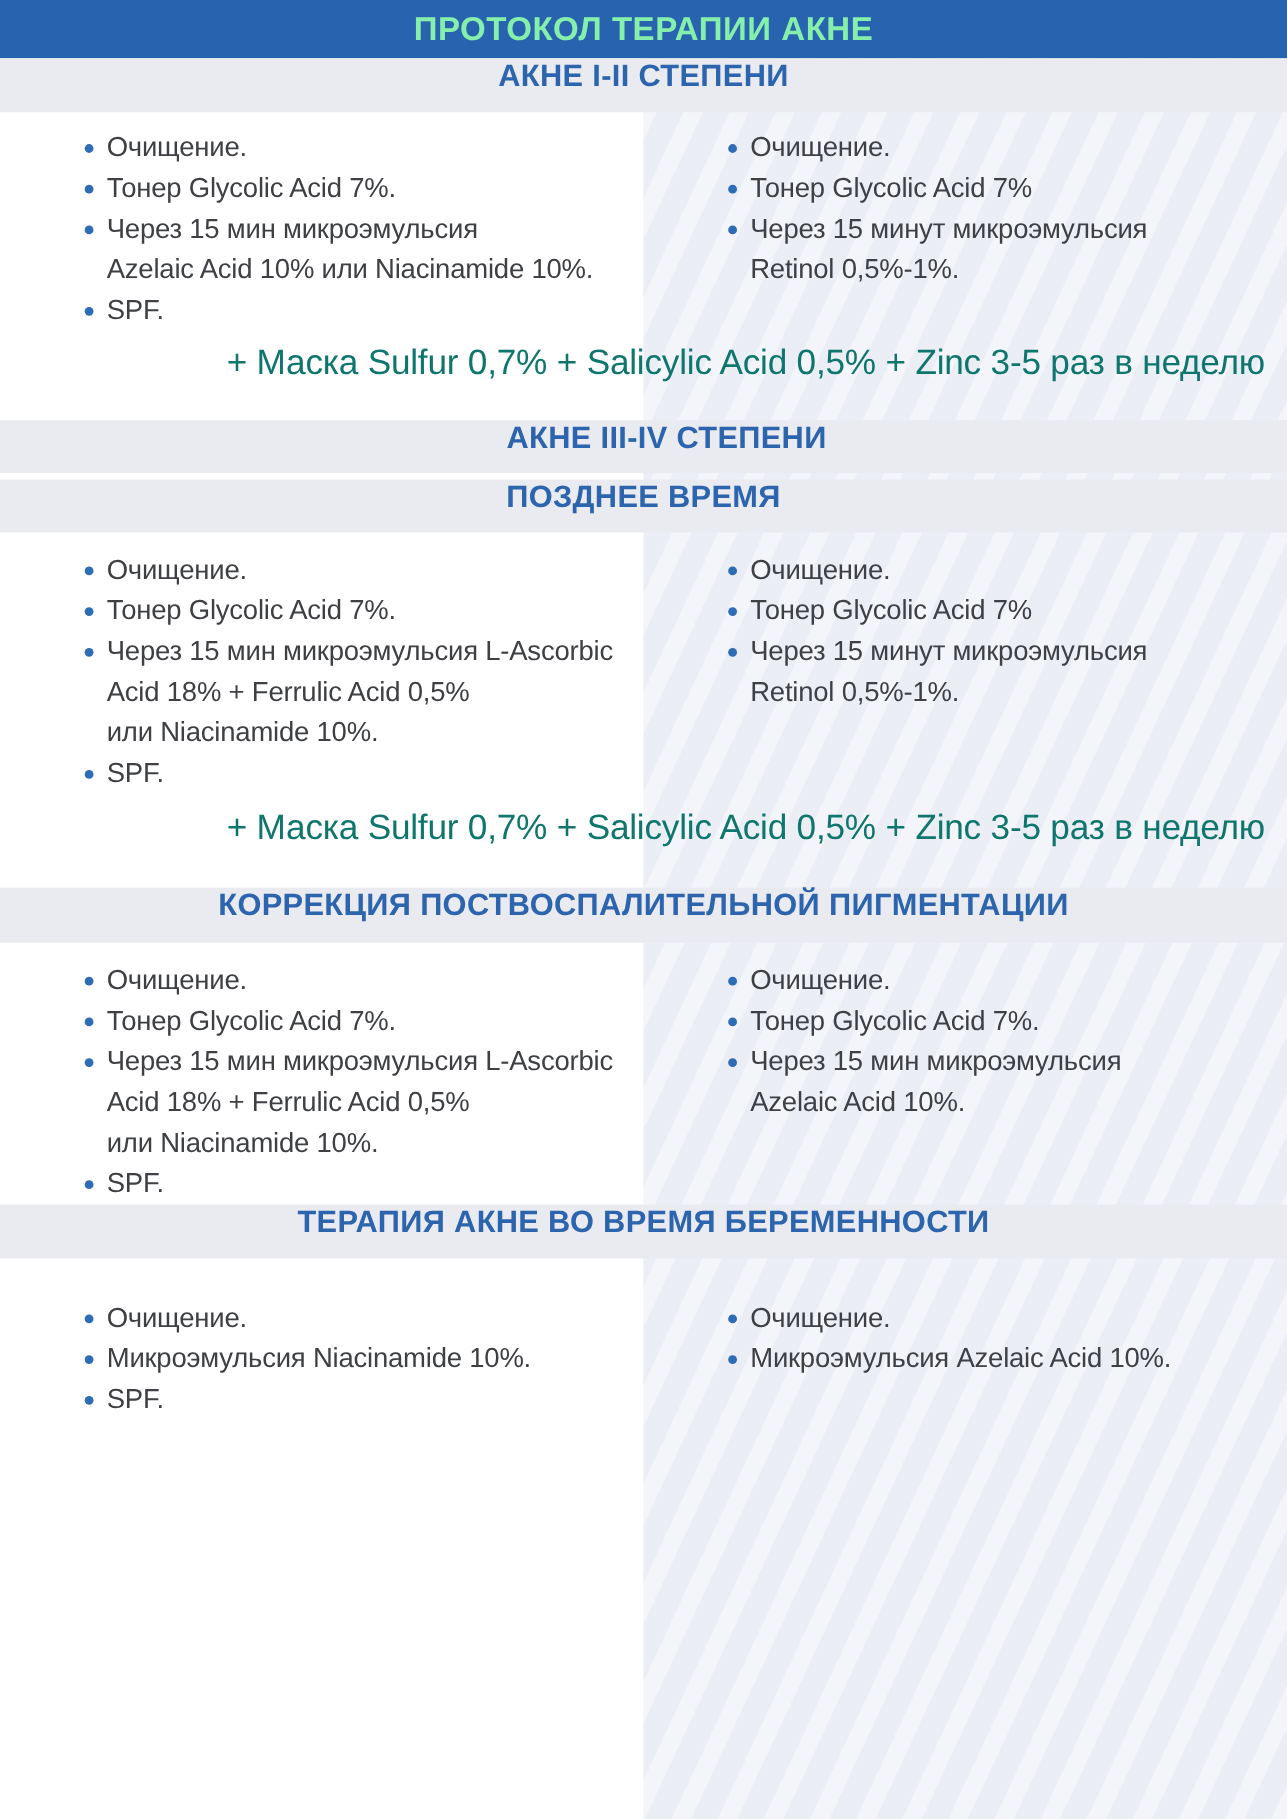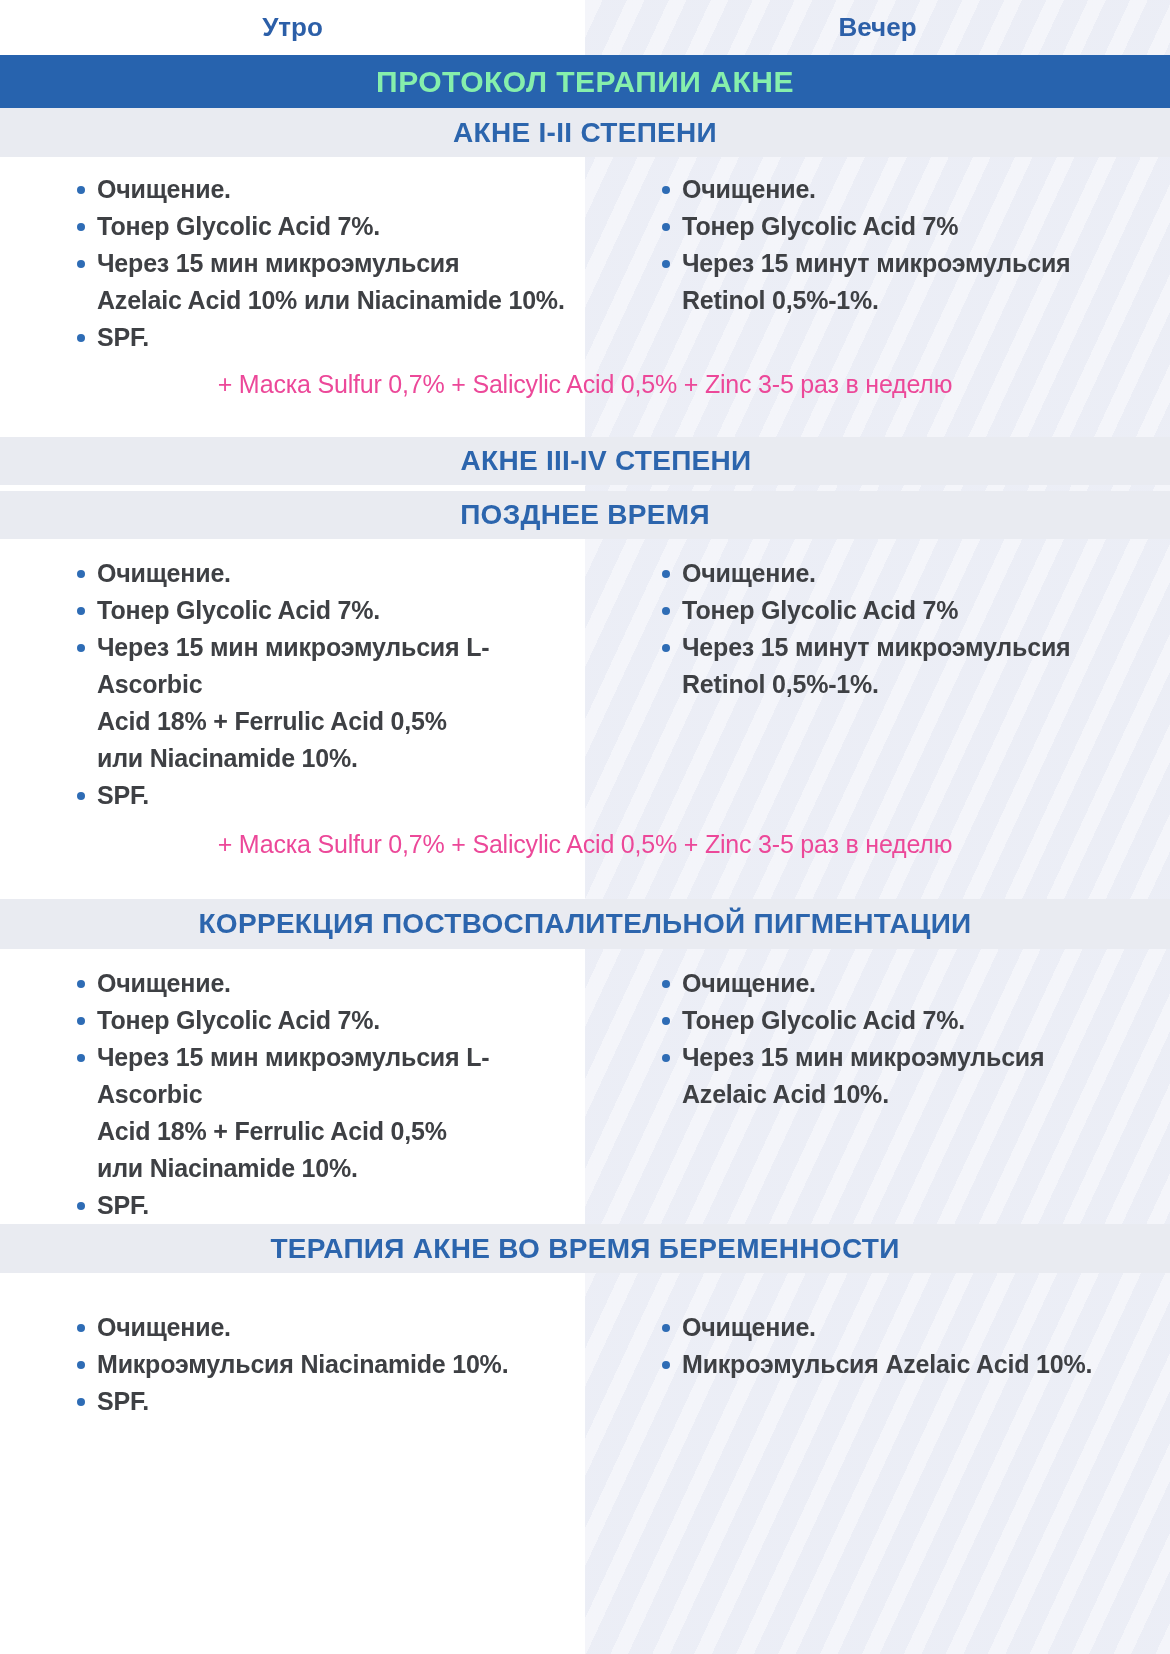--- a/index.html
+++ b/index.html
@@ -31,74 +31,69 @@
 
   .banner {
     height: 53px; background: #2763ae;
     display: flex; align-items: center; justify-content: center;
     color: #86efac; font-weight: bold; font-size: 30px;
     letter-spacing: 0.5px;
   }
 
   .band {
     height: 49px; background: #e9ebf1;
-    display: flex; align-items: center; justify-content: center;
+    display: flex; align-items: flex-start; justify-content: center;
     color: #2c65ad; font-weight: bold; font-size: 28px;
     letter-spacing: 0.3px;
   }
   .band-2 { margin-top: 16px; height: 48px; padding-left: 42px; }
   .band-3 { margin-top: 6px; height: 48px; }
   .band-4 { margin-top: 18px; height: 50px; }
 
   .cols { display: flex; }
   .col {
     width: 585px; box-sizing: border-box;
     margin: 0; list-style: none;
     padding: 14px 18px 0 75px;
-    font-weight: bold;
   }
   .cols-3 .col, .cols-4 .col { padding-top: 16px; }
   .cols-5 .col { padding-top: 36px; }
   .col li {
     position: relative;
     padding-left: 22px;
     font-size: 25px; line-height: 37px;
     letter-spacing: -0.2px;
     color: #3e4044;
     white-space: pre-line;
   }
   .col li::before {
     content: "";
     position: absolute; left: 2px; top: 15px;
     width: 8px; height: 8px; border-radius: 50%;
     background: #2e6cb5;
   }
 
   .note {
-    text-align: center;
-    font-size: 25px; line-height: 37px;
+    text-align: right;
+    font-size: 32px; line-height: 37px;
     letter-spacing: -0.2px;
-    color: #ec4899;
+    color: #0f766e;
     padding: 10px 20px 18px 20px;
   }
   .note-iso { padding: 26px 20px; }
   .note-late { padding: 12px 20px 18px 20px; }
 </style>
 </head>
 <body>
 
 <div class="doc">
   <div class="evening-bg"></div>
 
   <div class="content">
 
-    <div class="col-header-row">
-      <div class="col-header">Утро</div>
-      <div class="col-header">Вечер</div>
-    </div>
 
     <div class="banner">
       <span>ПРОТОКОЛ ТЕРАПИИ АКНЕ</span>
     </div>
 
     <div class="band">
       <span>АКНЕ I-II СТЕПЕНИ</span>
     </div>
     <div class="cols cols-1">
       <ul class="col">

